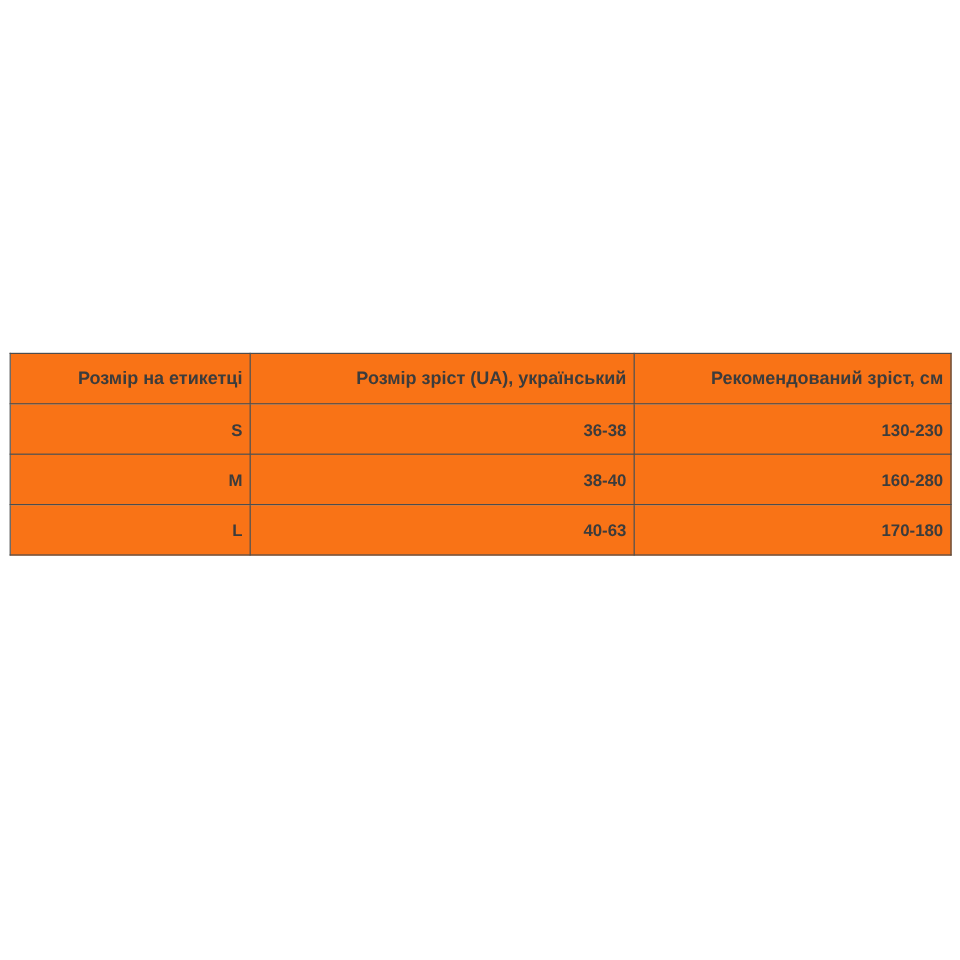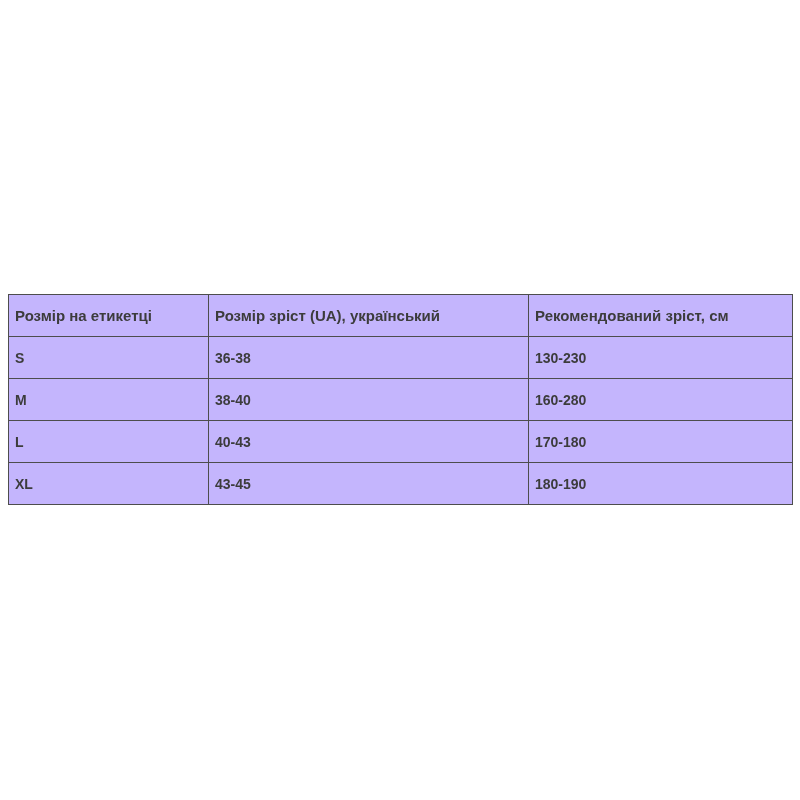--- a/index.html
+++ b/index.html
@@ -21,24 +21,24 @@
     top: 294px;
     width: 784px;
     border-collapse: collapse;
     table-layout: fixed;
     color: #3c3c3c;
   }
   table.size-table th,
   table.size-table td {
     border: 1px solid #4d4d4d;
     height: 41px;
-    text-align: left;
+    text-align: right;
     vertical-align: middle;
     padding: 0 6px;
-    background: #c4b5fd;
+    background: #f97316;
   }
   table.size-table th {
     font-size: 15px;
     font-weight: bold;
   }
   table.size-table td {
     font-size: 14px;
     font-weight: bold;
   }
   table.size-table td.size-label {
@@ -72,23 +72,18 @@
         <td>36-38</td>
         <td>130-230</td>
       </tr>
       <tr>
         <td class="size-label">M</td>
         <td>38-40</td>
         <td>160-280</td>
       </tr>
       <tr>
         <td class="size-label">L</td>
-        <td>40-43</td>
+        <td>40-63</td>
         <td>170-180</td>
-      </tr>
-      <tr>
-        <td class="size-label">XL</td>
-        <td>43-45</td>
-        <td>180-190</td>
       </tr>
     </tbody>
   </table>
 </div>
 
 </body></html>

